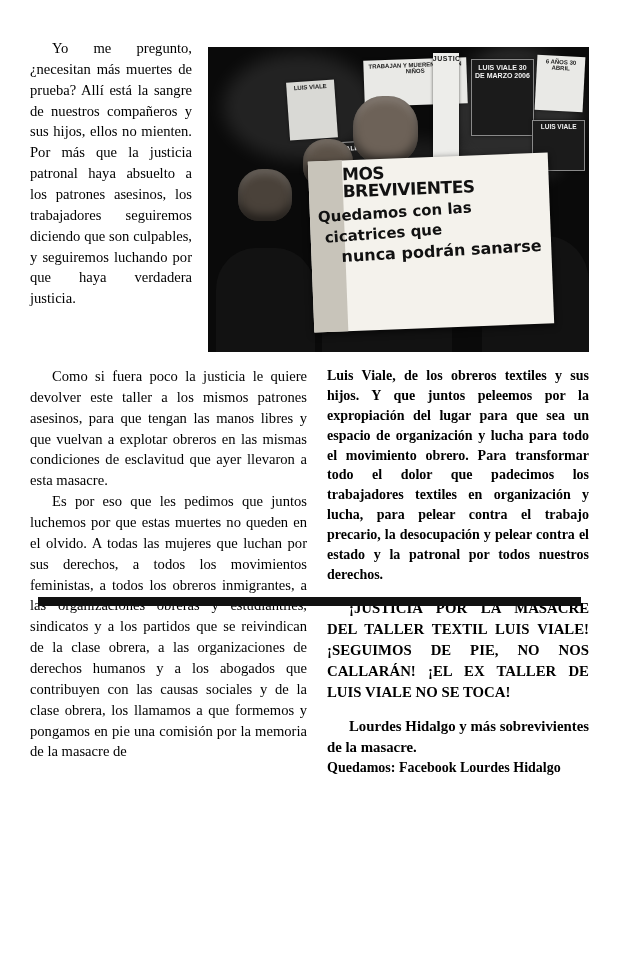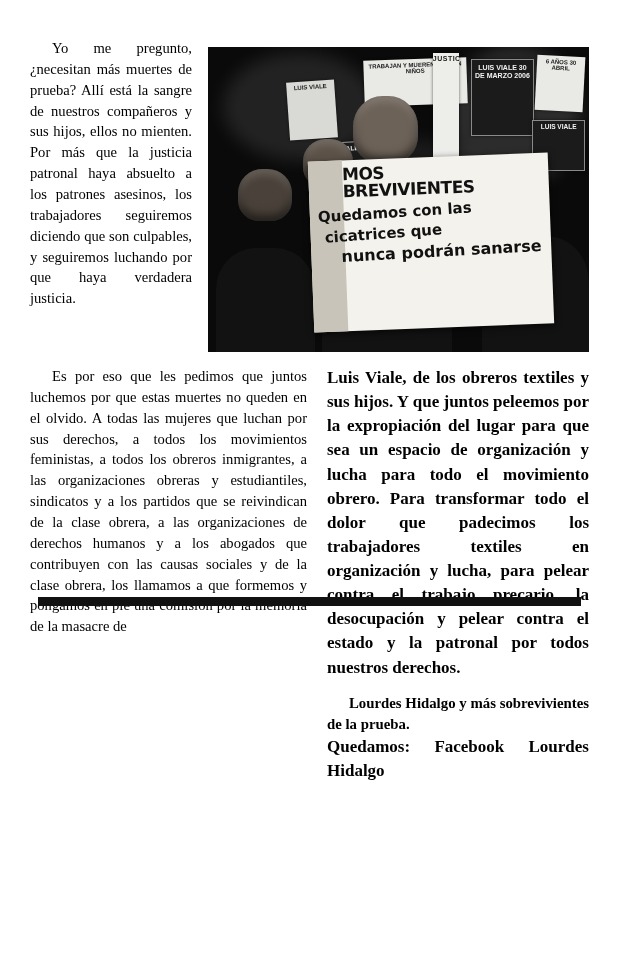--- a/index.html
+++ b/index.html
@@ -197,21 +197,21 @@
   }
   .col-left {
     width: 277px;
     flex: 0 0 277px;
   }
   .col-right {
     flex: 1 1 auto;
   }
   p.bold {
     font-weight: bold;
-    font-size: 17px;
+    font-size: 14px;
     line-height: 1.42;
     margin: 0;
     text-align: justify;
   }
   p.caps {
     font-weight: bold;
     font-size: 14.8px;
     line-height: 1.42;
     margin: 13px 0 0 0;
     text-align: justify;
@@ -268,24 +268,26 @@
           <span class="bl3">cicatrices que</span>
           <span class="bl4">nunca podrán sanarse</span>
         </div>
       </div>
     </div>
   </div>
 
   <div class="cols">
 
     <div class="col-left">
+      <p class="body indent">Como si fuera poco la justicia le quiere devolver este taller a los mismos patrones asesinos, para que tengan las manos libres y que vuelvan a explotar obreros en las mismas condiciones de esclavitud que ayer llevaron a esta masacre.</p>
       <p class="body indent">Es por eso que les pedimos que juntos luchemos por que estas muertes no queden en el olvido. A todas las mujeres que luchan por sus derechos, a todos los movimientos feministas, a todos los obreros inmigrantes,  a las organizaciones obreras y estudiantiles, sindicatos y a los partidos que se reivindican de la clase obrera, a las organizaciones de derechos humanos  y a los abogados que contribuyen con las causas sociales y de la clase obrera, los llamamos  a que formemos y pongamos en pie una comisión por la memoria de la masacre de</p>
     </div>
 
     <div class="col-right">
       <p class="bold">Luis Viale,  de los obreros textiles y sus hijos. Y que juntos peleemos por la expropiación del lugar para que sea un espacio de organización y lucha para todo el movimiento obrero. Para transformar todo el dolor que padecimos los trabajadores textiles  en organización y lucha, para pelear contra el trabajo precario, la desocupación y pelear contra el estado y la patronal por todos nuestros derechos.</p>
-      <p class="caps">Lourdes Hidalgo y más sobrevivientes de la prueba.</p>
+      <p class="caps">¡JUSTICIA POR LA MASACRE DEL TALLER TEXTIL LUIS VIALE! ¡SEGUIMOS DE PIE, NO NOS CALLARÁN! ¡EL EX TALLER DE LUIS VIALE NO SE TOCA!</p>
+      <p class="caps">Lourdes Hidalgo y más sobrevivientes de la masacre.</p>
       <p class="bold">Quedamos: Facebook Lourdes Hidalgo</p>
     </div>
   </div>
 
   <div class="bottom-rule"></div>
 </div>
 
 </body></html>

